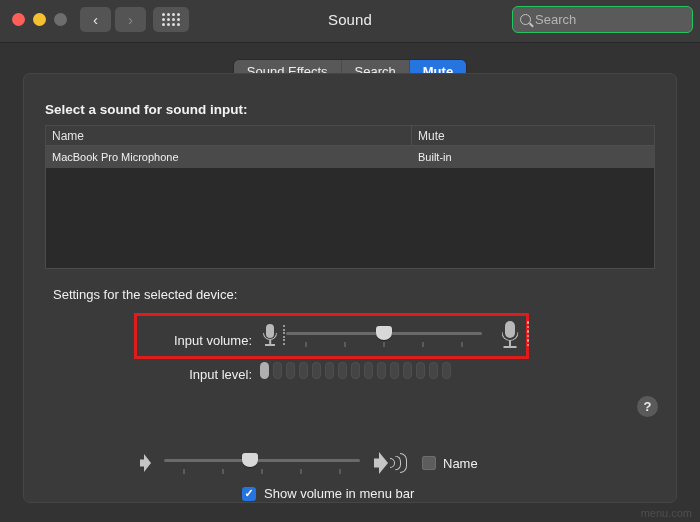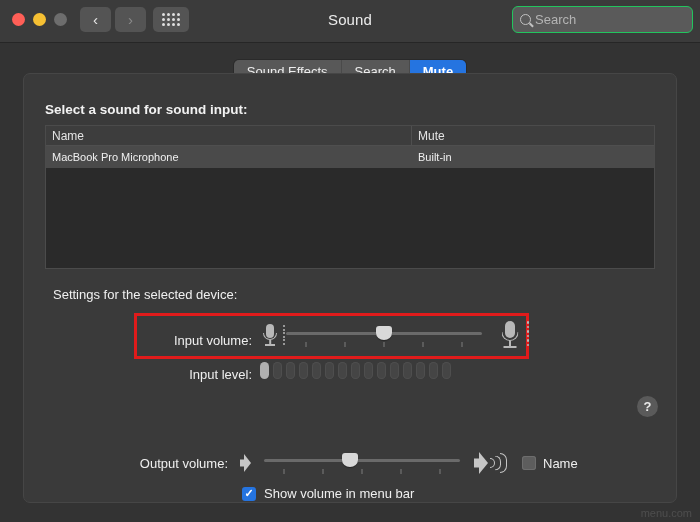--- a/index.html
+++ b/index.html
@@ -636,21 +636,20 @@
           <i></i>
         </span>
     </div>
 
     <div id="help-button">
       <span>?</span>
     </div>
   </div>
 
   <div id="output-volume-row">
-    <span class="row-label rl-out">Output volume:</span>
 
     <span class="speaker speaker-sm" style="margin-left:12px;">
       <span class="spk-sq"></span>
       <span class="spk-body"></span>
     </span>
 
     <span class="slider" id="output-slider">
       <span class="track"></span>
       <span class="thumb" id="output-thumb" style="left: 44%;"></span>
       <span class="ticks" id="output-ticks">

